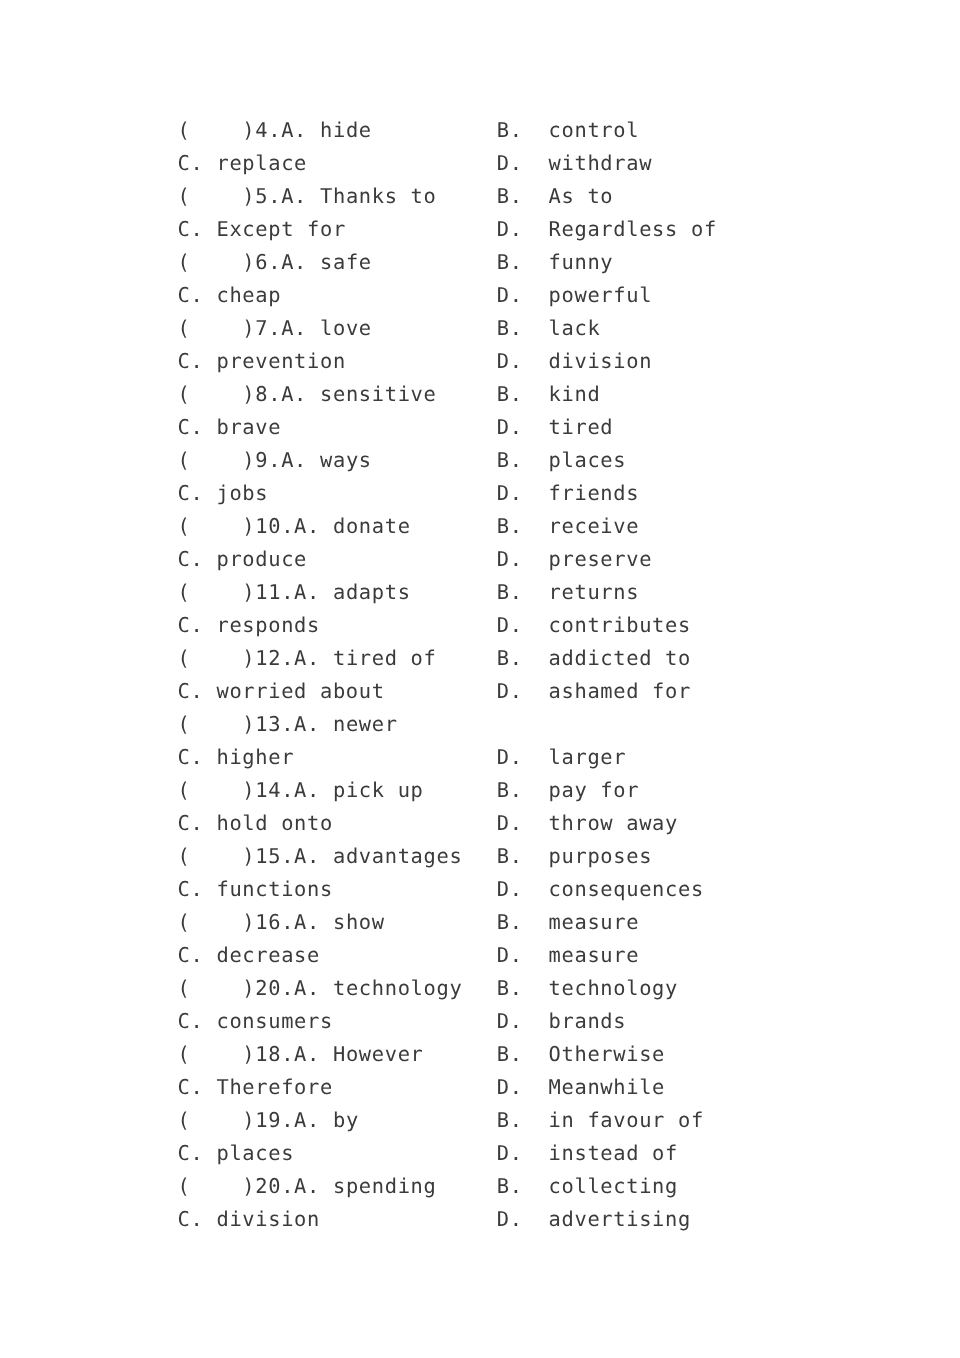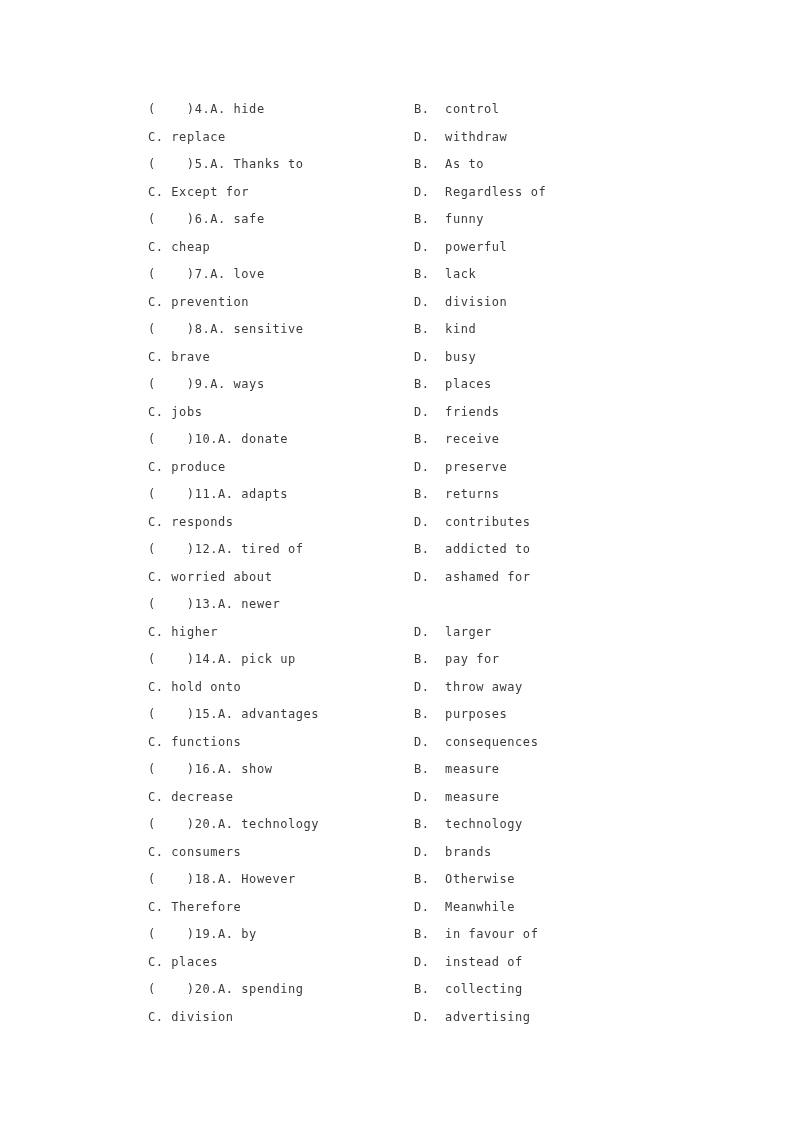--- a/index.html
+++ b/index.html
@@ -36,21 +36,21 @@
     width: 520px;
   }
 
   
   .doc-line {
     height: 27.5px;
     line-height: 27.5px;
     display: flex;
     align-items: center;
     white-space: pre;
-    font-size: 12px;
+    font-size: 17px;
     letter-spacing: 0.55px;
   }
 
   
   .col-left {
     width: 266px;
     flex: 0 0 266px;
     white-space: pre;
   }
 
@@ -94,21 +94,21 @@
   <div id="question-list">
       <div class="doc-line"><div class="col-left"><span class="stem-paren">(    )</span><span class="stem-num">4</span><span>.</span><span class="opt-letter">A.</span><span class="opt-text"> hide</span></div><div class="col-right"><span class="opt-letter">B.</span><span class="opt-text">  control</span></div></div>
       <div class="doc-line"><div class="col-left"><span class="opt-letter">C.</span><span class="opt-text"> replace</span></div><div class="col-right"><span class="opt-letter">D.</span><span class="opt-text">  withdraw</span></div></div>
       <div class="doc-line"><div class="col-left"><span class="stem-paren">(    )</span><span class="stem-num">5</span><span>.</span><span class="opt-letter">A.</span><span class="opt-text"> Thanks to</span></div><div class="col-right"><span class="opt-letter">B.</span><span class="opt-text">  As to</span></div></div>
       <div class="doc-line"><div class="col-left"><span class="opt-letter">C.</span><span class="opt-text"> Except for</span></div><div class="col-right"><span class="opt-letter">D.</span><span class="opt-text">  Regardless of</span></div></div>
       <div class="doc-line"><div class="col-left"><span class="stem-paren">(    )</span><span class="stem-num">6</span><span>.</span><span class="opt-letter">A.</span><span class="opt-text"> safe</span></div><div class="col-right"><span class="opt-letter">B.</span><span class="opt-text">  funny</span></div></div>
       <div class="doc-line"><div class="col-left"><span class="opt-letter">C.</span><span class="opt-text"> cheap</span></div><div class="col-right"><span class="opt-letter">D.</span><span class="opt-text">  powerful</span></div></div>
       <div class="doc-line"><div class="col-left"><span class="stem-paren">(    )</span><span class="stem-num">7</span><span>.</span><span class="opt-letter">A.</span><span class="opt-text"> love</span></div><div class="col-right"><span class="opt-letter">B.</span><span class="opt-text">  lack</span></div></div>
       <div class="doc-line"><div class="col-left"><span class="opt-letter">C.</span><span class="opt-text"> prevention</span></div><div class="col-right"><span class="opt-letter">D.</span><span class="opt-text">  division</span></div></div>
       <div class="doc-line"><div class="col-left"><span class="stem-paren">(    )</span><span class="stem-num">8</span><span>.</span><span class="opt-letter">A.</span><span class="opt-text"> sensitive</span></div><div class="col-right"><span class="opt-letter">B.</span><span class="opt-text">  kind</span></div></div>
-      <div class="doc-line"><div class="col-left"><span class="opt-letter">C.</span><span class="opt-text"> brave</span></div><div class="col-right"><span class="opt-letter">D.</span><span class="opt-text">  busy</span></div></div>
+      <div class="doc-line"><div class="col-left"><span class="opt-letter">C.</span><span class="opt-text"> brave</span></div><div class="col-right"><span class="opt-letter">D.</span><span class="opt-text">  tired</span></div></div>
       <div class="doc-line"><div class="col-left"><span class="stem-paren">(    )</span><span class="stem-num">9</span><span>.</span><span class="opt-letter">A.</span><span class="opt-text"> ways</span></div><div class="col-right"><span class="opt-letter">B.</span><span class="opt-text">  places</span></div></div>
       <div class="doc-line"><div class="col-left"><span class="opt-letter">C.</span><span class="opt-text"> jobs</span></div><div class="col-right"><span class="opt-letter">D.</span><span class="opt-text">  friends</span></div></div>
       <div class="doc-line"><div class="col-left"><span class="stem-paren">(    )</span><span class="stem-num">10</span><span>.</span><span class="opt-letter">A.</span><span class="opt-text"> donate</span></div><div class="col-right"><span class="opt-letter">B.</span><span class="opt-text">  receive</span></div></div>
       <div class="doc-line"><div class="col-left"><span class="opt-letter">C.</span><span class="opt-text"> produce</span></div><div class="col-right"><span class="opt-letter">D.</span><span class="opt-text">  preserve</span></div></div>
       <div class="doc-line"><div class="col-left"><span class="stem-paren">(    )</span><span class="stem-num">11</span><span>.</span><span class="opt-letter">A.</span><span class="opt-text"> adapts</span></div><div class="col-right"><span class="opt-letter">B.</span><span class="opt-text">  returns</span></div></div>
       <div class="doc-line"><div class="col-left"><span class="opt-letter">C.</span><span class="opt-text"> responds</span></div><div class="col-right"><span class="opt-letter">D.</span><span class="opt-text">  contributes</span></div></div>
       <div class="doc-line"><div class="col-left"><span class="stem-paren">(    )</span><span class="stem-num">12</span><span>.</span><span class="opt-letter">A.</span><span class="opt-text"> tired of</span></div><div class="col-right"><span class="opt-letter">B.</span><span class="opt-text">  addicted to</span></div></div>
       <div class="doc-line"><div class="col-left"><span class="opt-letter">C.</span><span class="opt-text"> worried about</span></div><div class="col-right"><span class="opt-letter">D.</span><span class="opt-text">  ashamed for</span></div></div>
       <div class="doc-line"><div class="col-left"><span class="stem-paren">(    )</span><span class="stem-num">13</span><span>.</span><span class="opt-letter">A.</span><span class="opt-text"> newer</span></div></div>
       <div class="doc-line"><div class="col-left"><span class="opt-letter">C.</span><span class="opt-text"> higher</span></div><div class="col-right"><span class="opt-letter">D.</span><span class="opt-text">  larger</span></div></div>

